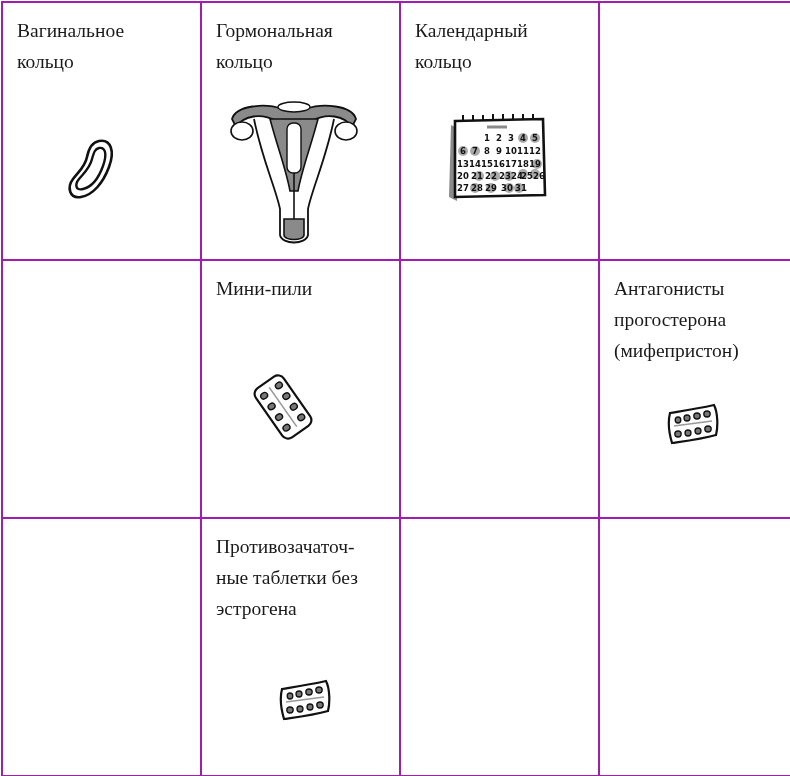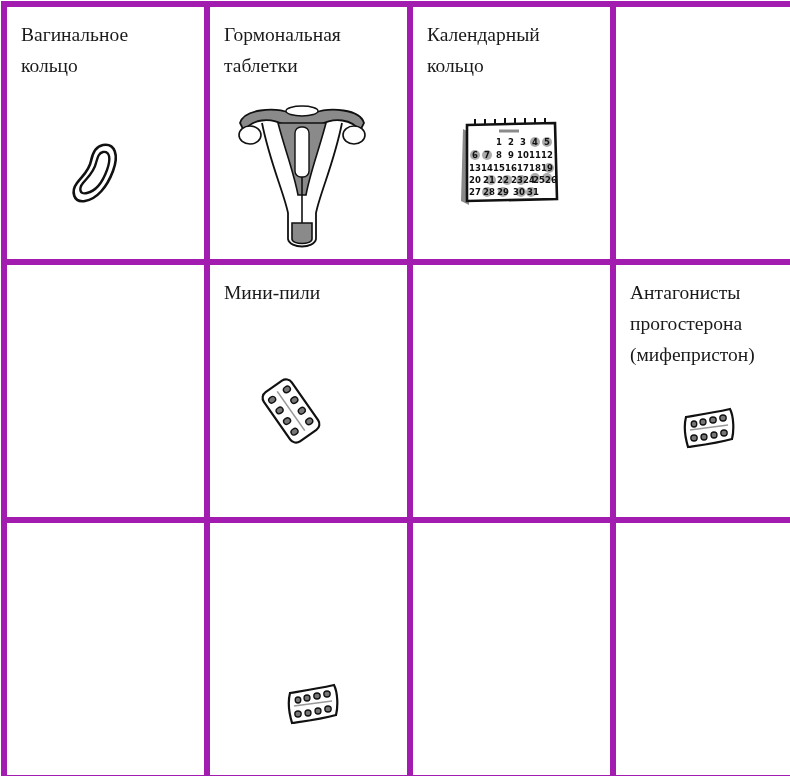--- a/index.html
+++ b/index.html
@@ -4,21 +4,21 @@
   <style>
     html, body { margin: 0; padding: 0; background: #ffffff; }
     body { width: 790px; height: 776px; overflow: hidden; position: relative; }
     .grid {
       position: absolute; left: 1px; top: 1px;
       width: 788px; height: 774px;
       border-collapse: collapse;
       table-layout: fixed;
     }
     .grid td {
-      border: 6px solid #a21caf;
+      border: 2px solid #a21caf;
       vertical-align: top;
       padding: 0;
       position: relative;
       width: 197px;
     }
     .grid tr { height: 258px; }
     .label {
       position: absolute; left: 14px; top: 12px; right: 6px;
       font-family: "Liberation Serif", "DejaVu Serif", serif;
       font-size: 19.5px;
@@ -37,21 +37,21 @@
     <td>
       <div class="label">Вагинальное
 кольцо</div>
       <svg class="ill" style="left:62px;top:134px" width="52" height="64" viewBox="0 0 52 64">
         <path d="M34 4 C46 2 50 14 44 30 C38 46 28 58 16 60 C4 62 2 50 8 42 C14 34 20 30 22 20 C24 10 28 5 34 4 Z" fill="none" stroke="#111" stroke-width="2.6"></path>
         <path d="M34 11 C41 10 42 18 38 29 C34 40 27 50 18 52 C10 54 10 47 14 42 C19 36 25 31 27 22 C29 15 30 12 34 11 Z" fill="none" stroke="#111" stroke-width="2.4"></path>
       </svg>
     </td>
     <td>
       <div class="label">Гормональная
-таблетки</div>
+кольцо</div>
       <svg class="ill" style="left:24px;top:96px" width="136" height="146" viewBox="0 0 136 146">
 
         <path d="M6 20 C10 6 40 4 56 10 L80 10 C96 4 126 6 130 20 L126 28 C118 16 100 14 86 22 L50 22 C36 14 18 16 10 28 Z" fill="#8a8a8a" stroke="#111" stroke-width="1.8"></path>
 
         <ellipse cx="16" cy="32" rx="11" ry="9" fill="#fff" stroke="#111" stroke-width="1.6"></ellipse>
         <ellipse cx="120" cy="32" rx="11" ry="9" fill="#fff" stroke="#111" stroke-width="1.6"></ellipse>
         <ellipse cx="68" cy="8" rx="16" ry="5" fill="#fff" stroke="#111" stroke-width="1.4"></ellipse>
 
         <path d="M28 20 C36 60 50 90 54 110 L54 136 C56 146 80 146 82 136 L82 110 C86 90 100 60 108 20" fill="#fff" stroke="#111" stroke-width="1.8"></path>
 
@@ -178,20 +178,23 @@
               <ellipse cx="42" cy="26" rx="3.2" ry="3"></ellipse>
         </g>
       </svg>
     </td>
   </tr>
   <tr>
     <td>
       <div class="label"></div>
     </td>
     <td>
+      <div class="label">Противозачаточ-
+ные таблетки без
+эстрогена</div>
       <svg class="ill" style="left:76px;top:160px" width="54" height="42" viewBox="0 0 54 42">
         <path d="M4 10 C16 8 30 6 48 2 C52 10 52 24 50 32 C36 36 20 38 6 40 C3 30 2 18 4 10 Z" fill="#fff" stroke="#111" stroke-width="2.2"></path>
         <line x1="8" y1="23" x2="46" y2="18" stroke="#999" stroke-width="1.6"></line>
         <g fill="#777" stroke="#111" stroke-width="1.3">
           <ellipse cx="12" cy="17" rx="2.8" ry="3"></ellipse>
               <ellipse cx="21" cy="15" rx="3" ry="3"></ellipse>
               <ellipse cx="31" cy="13" rx="3.2" ry="3"></ellipse>
               <ellipse cx="41" cy="11" rx="3.2" ry="3"></ellipse>
           <ellipse cx="12" cy="31" rx="3.2" ry="3"></ellipse>
               <ellipse cx="22" cy="30" rx="3" ry="3"></ellipse>

